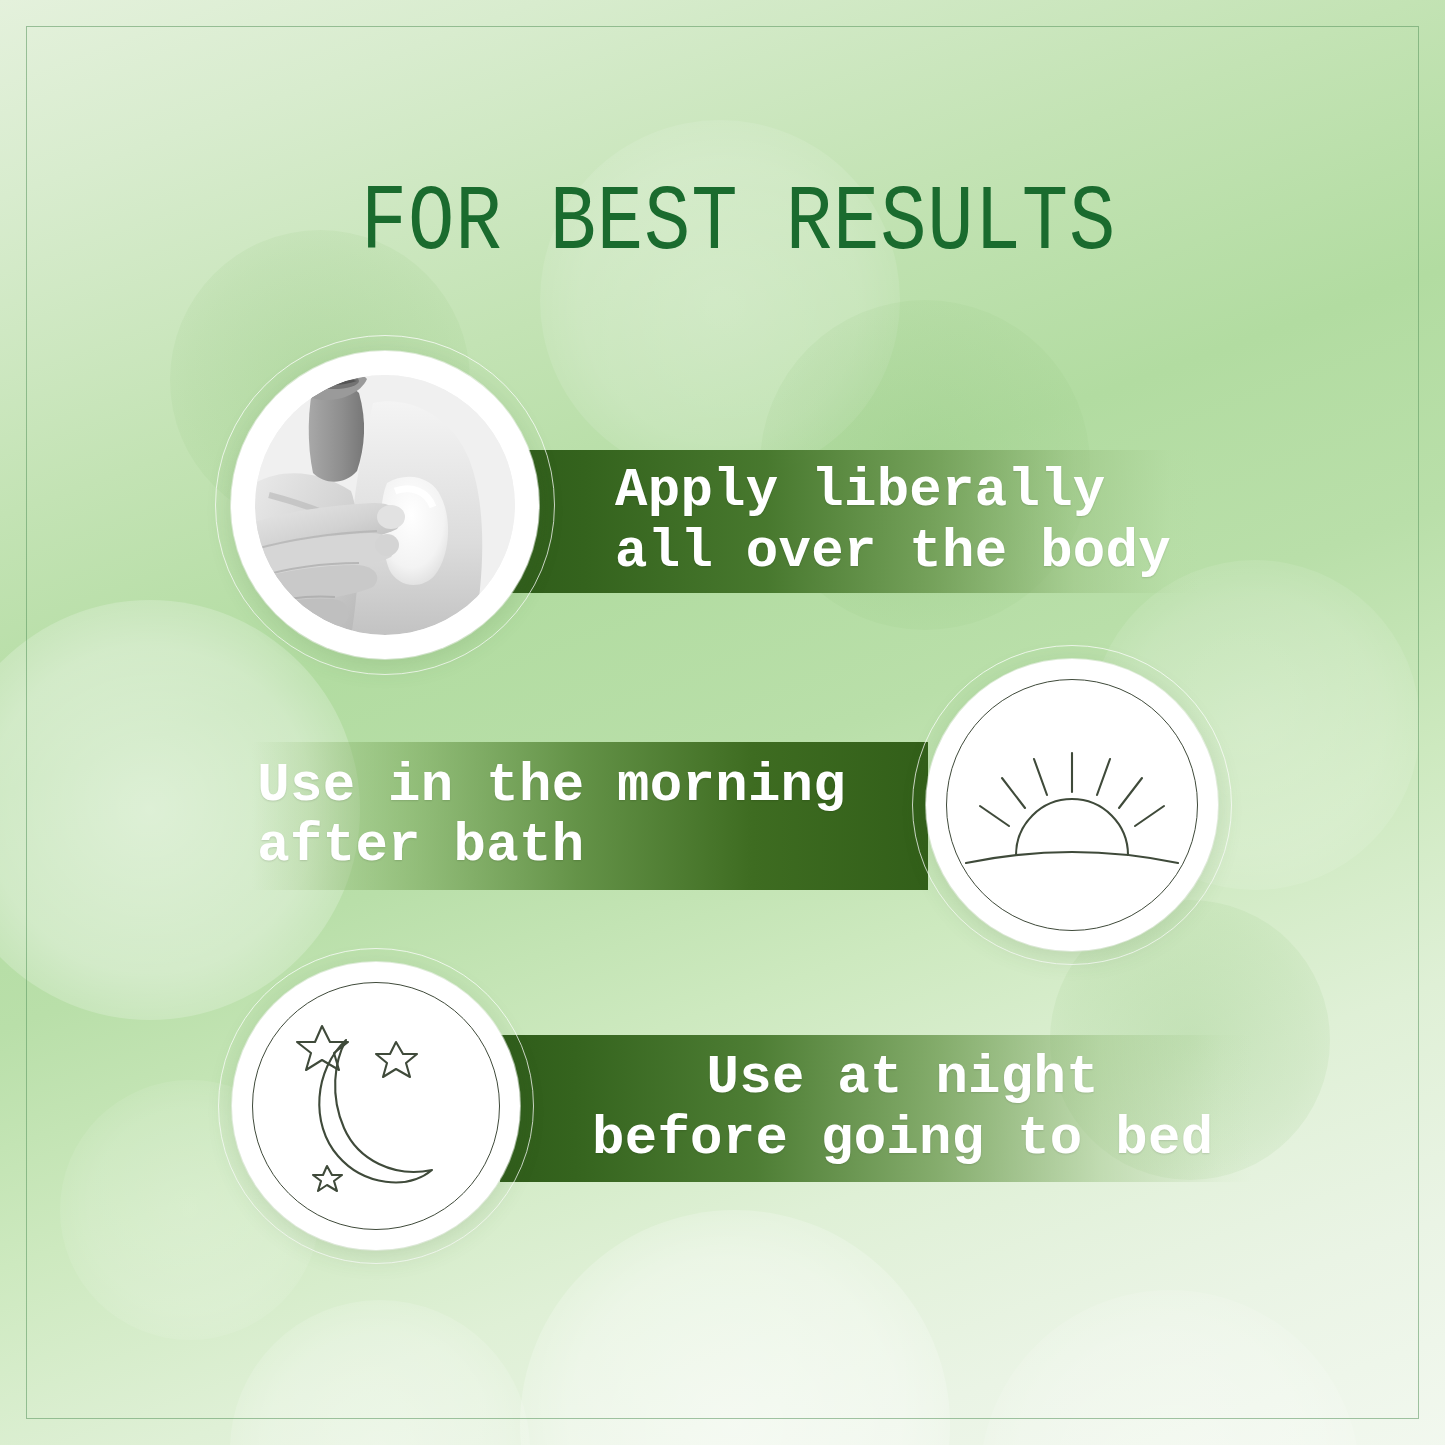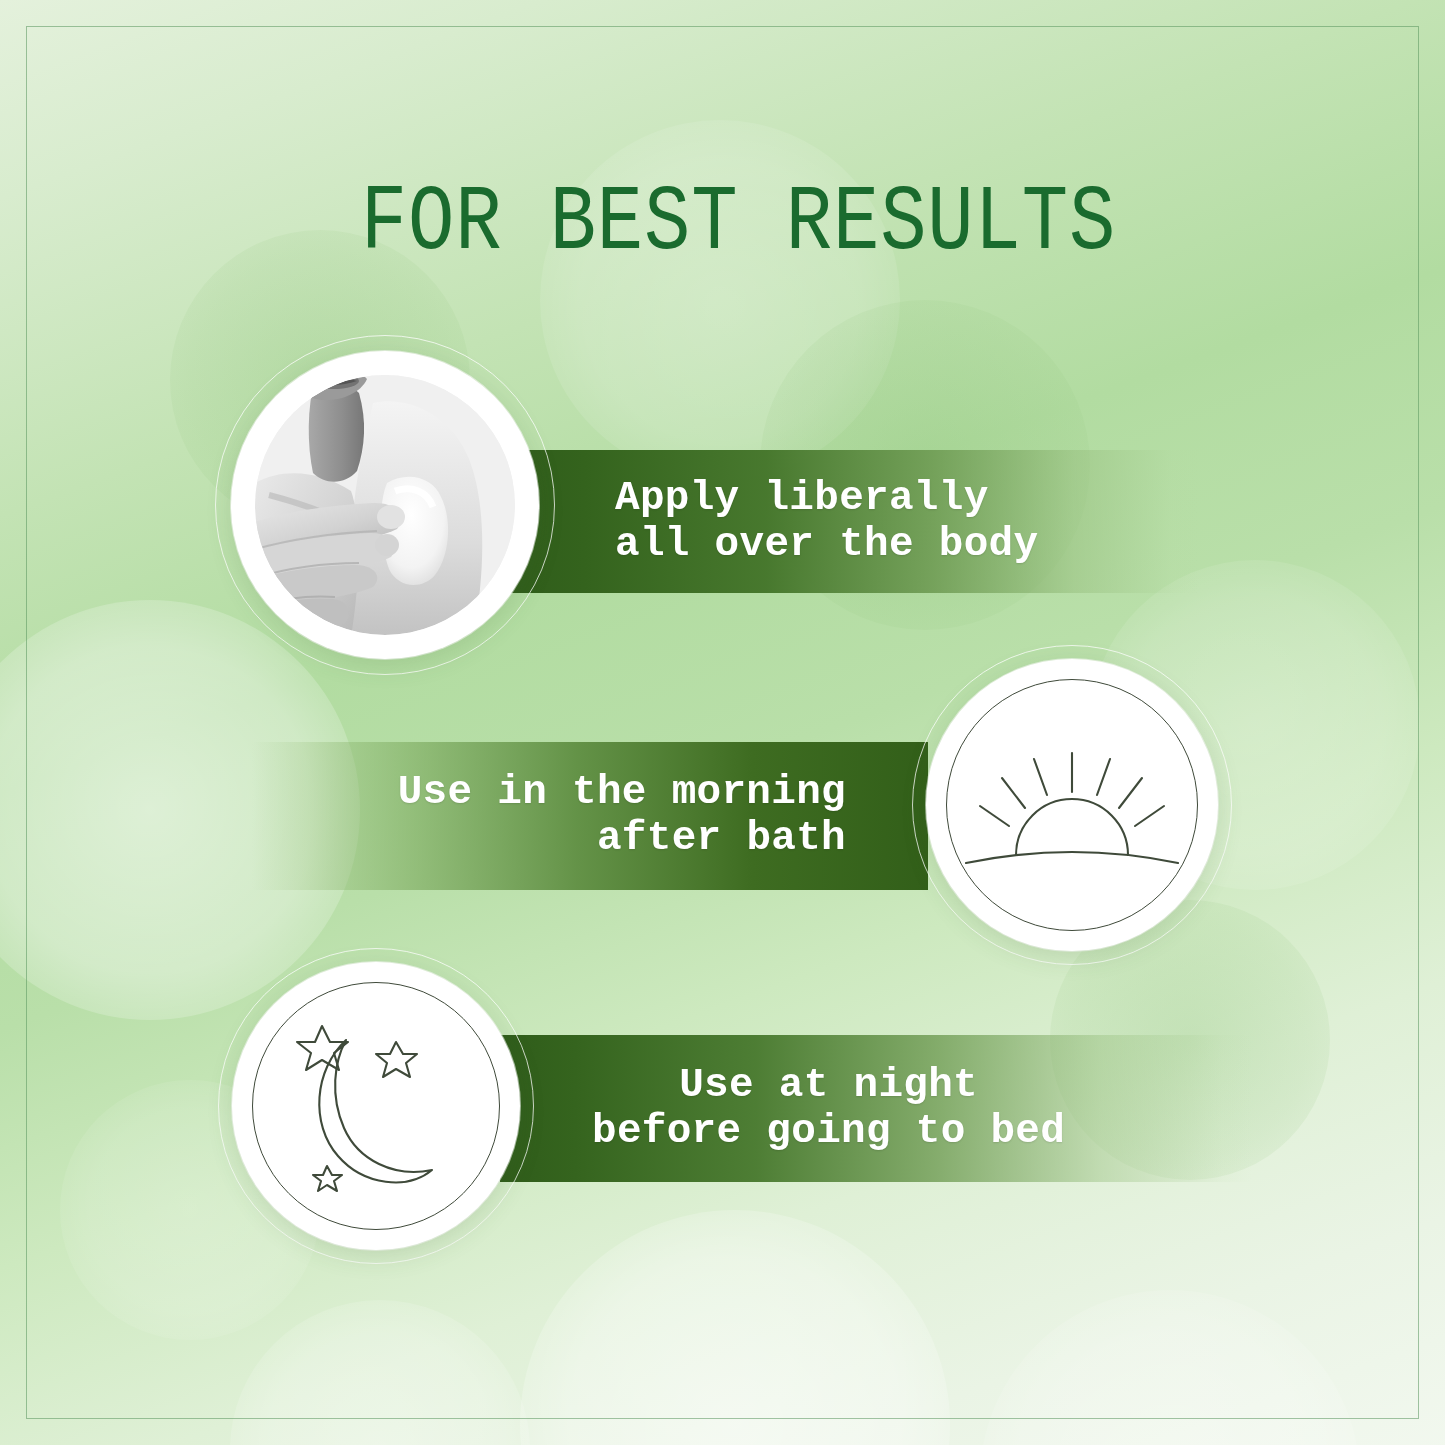--- a/index.html
+++ b/index.html
@@ -71,21 +71,21 @@
 
   
   .banner {
     position: absolute;
     display: flex;
     align-items: center;
     box-sizing: border-box;
   }
   .banner .btext {
     color: #ffffff;
-    font-size: 41px;
+    font-size: 54px;
     font-weight: bold;
     line-height: 1.12;
     letter-spacing: 0.3px;
     text-shadow: 0 1px 2px rgba(0,0,0,0.12);
     white-space: pre-line;
   }
 
   #banner-1 {
     left: 500px; top: 450px;
     width: 700px; height: 143px;
@@ -108,21 +108,21 @@
     background: linear-gradient(90deg,
         rgba(185,217,164,0) 0%,
         rgba(160,198,134,0.30) 8%,
         rgba(124,170,94,0.62) 24%,
         rgba(88,136,58,0.88) 48%,
         rgba(62,108,33,1) 74%,
         rgba(50,95,25,1) 100%);
     padding-right: 82px;
     justify-content: flex-end;
   }
-  #banner-2 .btext { text-align: right; }
+  #banner-2 .btext { }
 
   #banner-3 {
     left: 500px; top: 1035px;
     width: 752px; height: 147px;
     background: linear-gradient(90deg,
         rgba(47,92,26,1) 0%,
         rgba(53,100,30,1) 10%,
         rgba(72,121,46,0.96) 34%,
         rgba(110,155,82,0.80) 58%,
         rgba(155,194,131,0.46) 80%,

